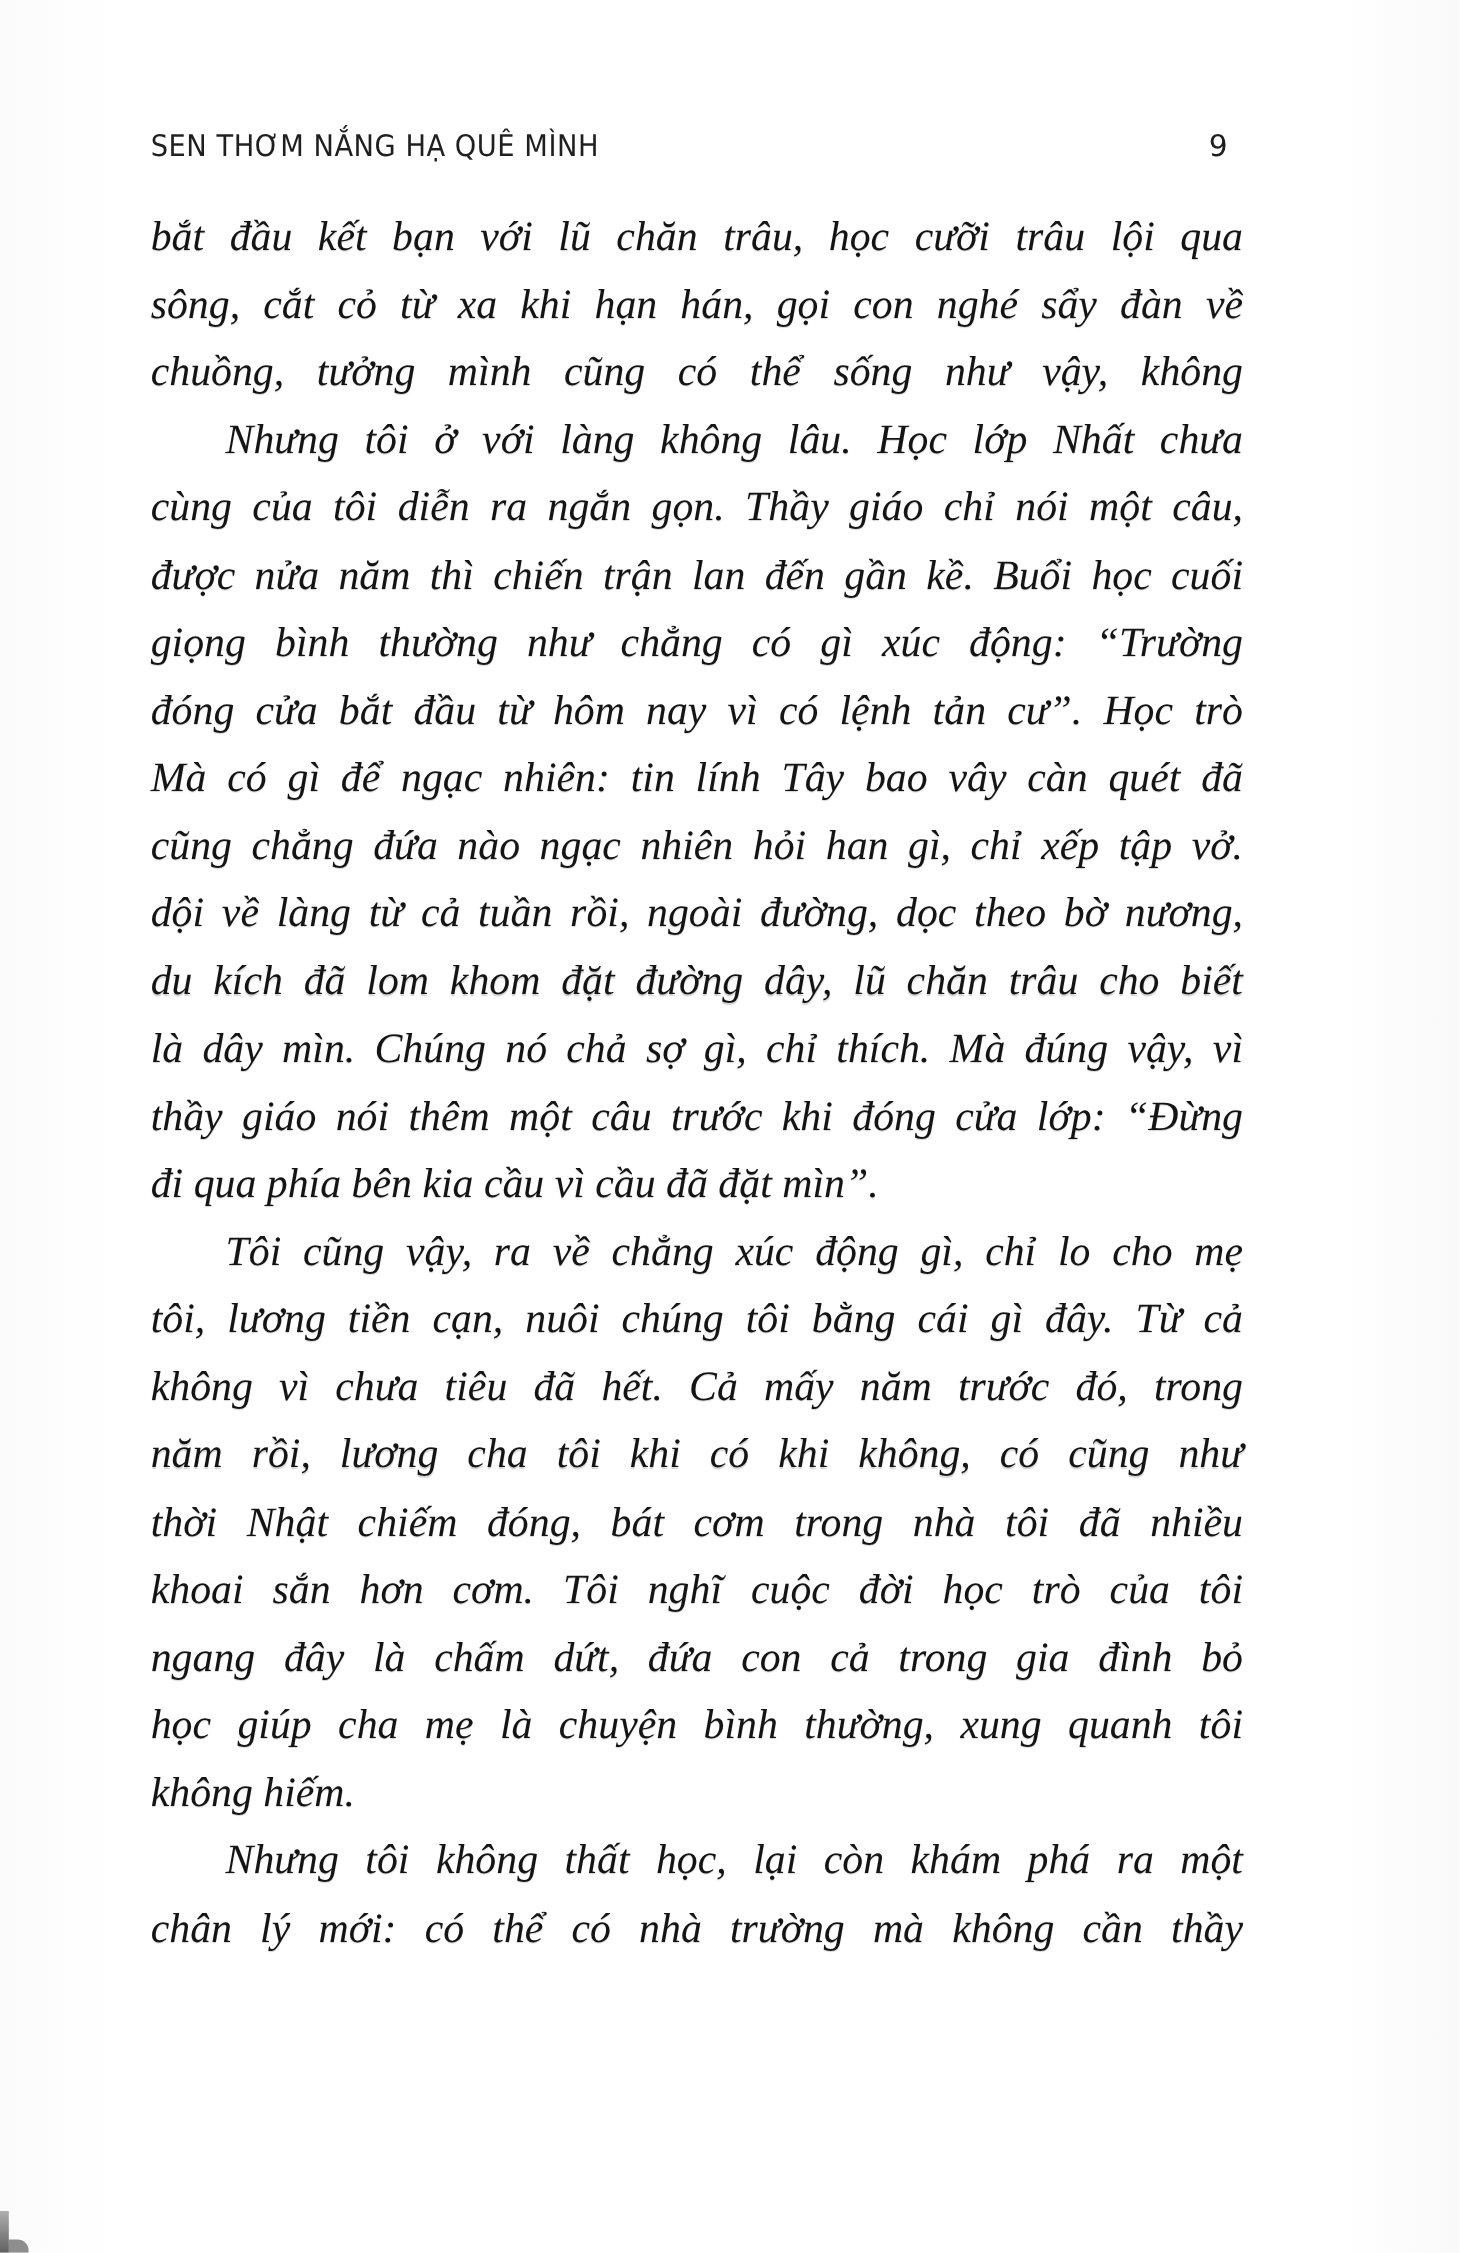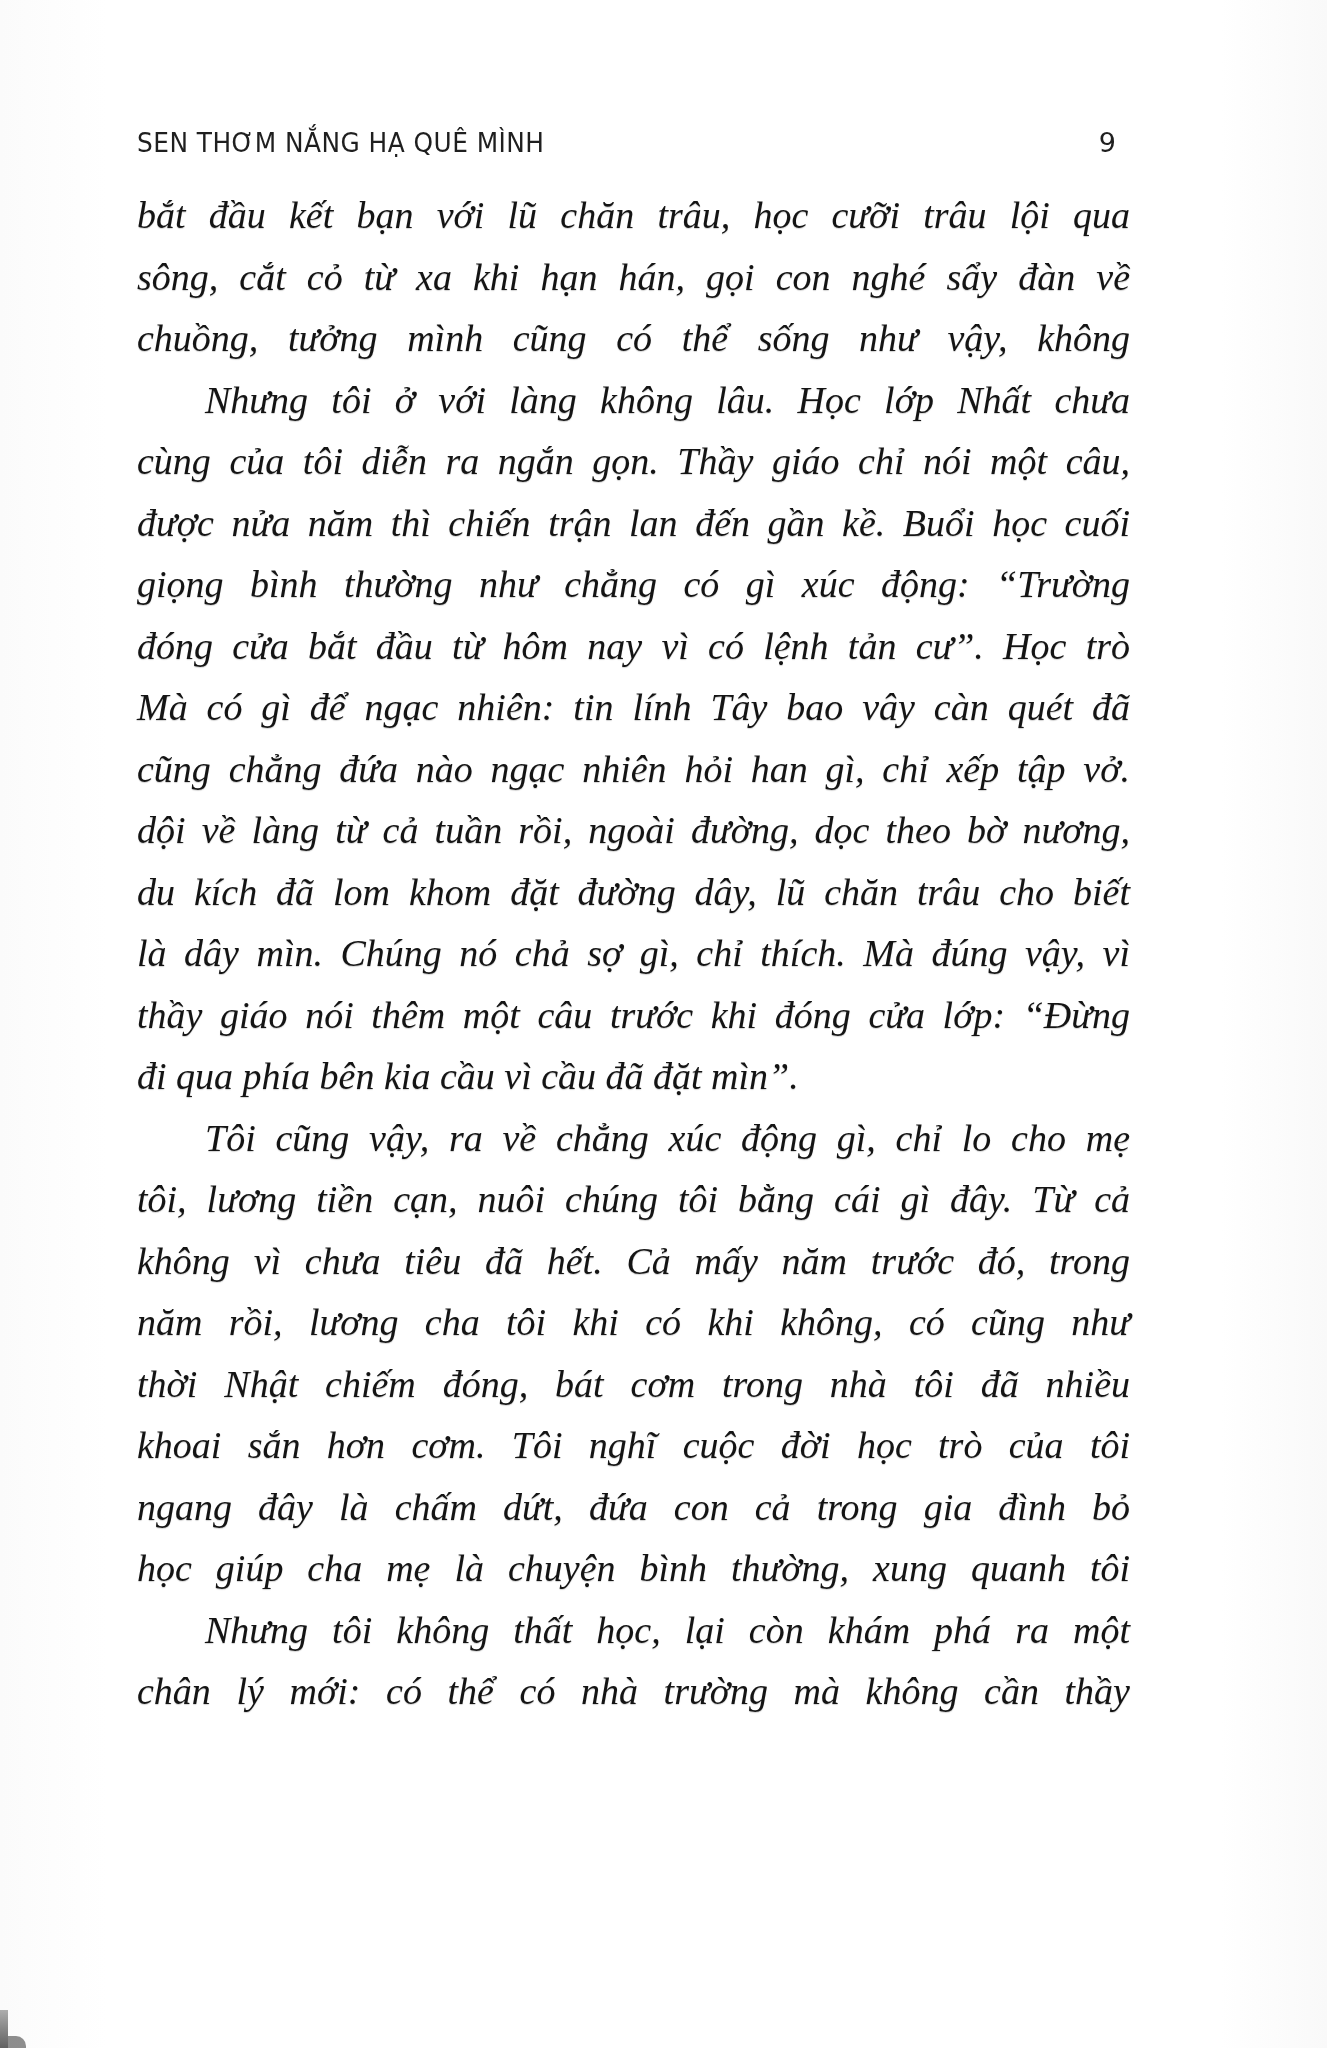--- a/index.html
+++ b/index.html
@@ -22,21 +22,21 @@
       background: linear-gradient(90deg, #fbfbfb 0%, #ffffff 8%, #ffffff 92%, #f9f9f9 100%);
     }
     .running-header {
       position: absolute;
       left: 137px;
       top: 118px;
       width: 993px;
       height: 40px;
       display: flex;
       justify-content: space-between;
-      align-items: flex-end;
+      align-items: flex-start;
       color: #1f1f1f;
     }
     .header-title {
       font-family: "DejaVu Sans", sans-serif;
       font-size: 27px;
       letter-spacing: 0.5px;
       font-weight: normal;
       transform: scaleX(0.92);
       transform-origin: left bottom;
       white-space: nowrap;
@@ -134,20 +134,21 @@
 
     <p class="para">
       <span class="line indent">Tôi cũng vậy, ra về chẳng xúc động gì, chỉ lo cho mẹ</span>
       <span class="line">tôi, lương tiền cạn, nuôi chúng tôi bằng cái gì đây. Từ cả</span>
       <span class="line">không vì chưa tiêu đã hết. Cả mấy năm trước đó, trong</span>
       <span class="line">năm rồi, lương cha tôi khi có khi không, có cũng như</span>
       <span class="line">thời Nhật chiếm đóng, bát cơm trong nhà tôi đã nhiều</span>
       <span class="line">khoai sắn hơn cơm. Tôi nghĩ cuộc đời học trò của tôi</span>
       <span class="line">ngang đây là chấm dứt, đứa con cả trong gia đình bỏ</span>
       <span class="line">học giúp cha mẹ là chuyện bình thường, xung quanh tôi</span>
+      <span class="line last">không hiếm.</span>
     </p>
 
     <p class="para">
       <span class="line indent">Nhưng tôi không thất học, lại còn khám phá ra một</span>
       <span class="line">chân lý mới: có thể có nhà trường mà không cần thầy</span>
     </p>
 
   </div>
 
   <div class="corner-shadow"></div>

